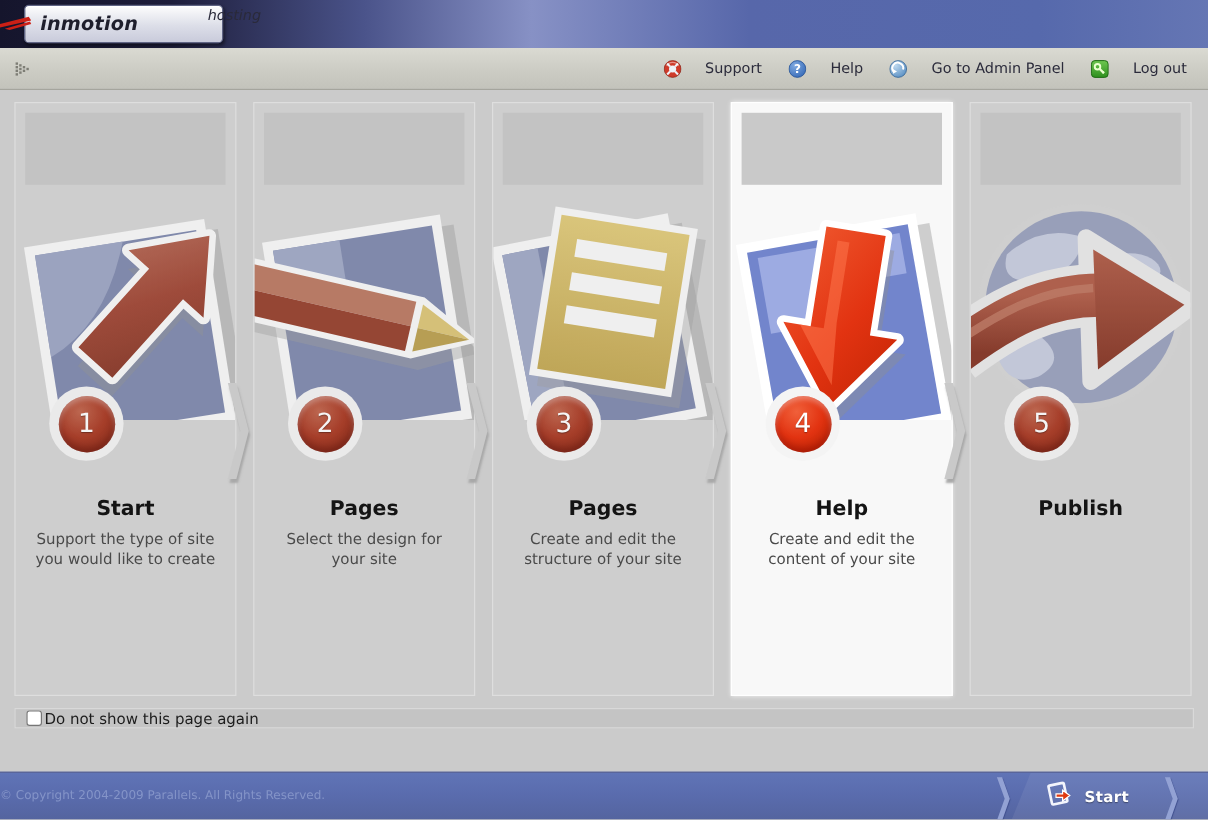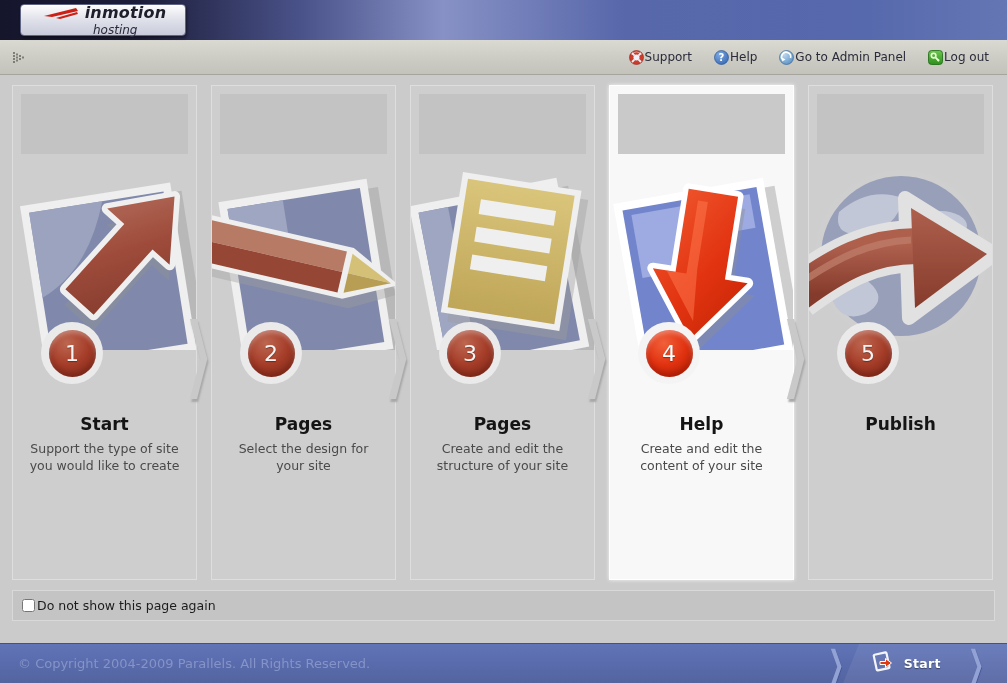--- a/index.html
+++ b/index.html
@@ -13,37 +13,37 @@
   
   .topbar {
     height:40px; position:relative;
     background:linear-gradient(90deg,#15152c 0%,#1d1d3a 14%,#4a538a 30%,#8791c5 44%,#5767aa 62%,#5669ac 86%,#6576b4 100%);
   }
   .logo-box {
     position:absolute; left:20px; top:4px; width:166px; height:32px;
     background:linear-gradient(180deg,#fdfdfd 0%,#dcdee8 55%,#c9cbdb 100%);
     border:1px solid #5f6484; border-radius:4px;
     box-shadow:inset 0 1px 0 #ffffff, 1px 2px 3px rgba(0,0,0,.45);
-    display:flex; flex-direction:column; justify-content:center; padding:1px 10px 2px 14px;
+    display:flex; flex-direction:row; justify-content:center; padding:1px 10px 2px 14px;
   }
   .logo-row { display:flex; align-items:center; justify-content:center; gap:3px; }
   .logo-brand { font-size:16px; font-weight:bold; font-style:italic; color:#1e1e2c; letter-spacing:.2px; line-height:1; }
   .logo-sub   { font-size:12px; font-style:italic; color:#2a2a3a; line-height:1; text-align:left; margin-left:58px; margin-top:1px; }
 
   
   .toolbar {
     height:35px; display:flex; align-items:center;
     background:linear-gradient(180deg,#dadad2 0%,#ccccc4 55%,#c3c3bb 100%);
     border-bottom:1px solid #a5a59d;
     padding:0 10px 0 12px;
   }
   .grip { width:14px; height:14px; cursor:pointer; opacity:.8; }
   .tb-items { margin-left:auto; display:flex; align-items:center; gap:6px; }
   .tb-item {
-    display:flex; align-items:center; gap:1px; padding:3px 8px; cursor:pointer;
+    display:flex; align-items:center; gap:20px; padding:3px 8px; cursor:pointer;
     font-size:12px; color:#2b2b3b; text-decoration:none; border-radius:3px;
   }
   .tb-item svg { display:block; }
 
   
   .main { padding:10px 12px 0; position:relative; }
   .cards { display:flex; }
   .card {
     width:185px; height:495px; position:relative;
     background:#cecece; border:1px solid #dedede;
@@ -73,38 +73,38 @@
 
   .gap { width:14px; position:relative; }
   .chev {
     position:absolute; top:228px; left:-12px; z-index:2; pointer-events:none;
     font-size:80px; line-height:1; color:#c9c9c9; text-shadow:3px 3px 3px #a8a8a8;
     transform:scaleX(.40); transform-origin:left center;
   }
 
   
   .options-bar {
-    margin:10px 12px 0; height:31px; background:#c4c4c4; border:1px solid #d9d9d9;
+    margin:10px 12px 0; height:17px; background:#c4c4c4; border:1px solid #d9d9d9;
     display:flex; align-items:center; padding-left:9px;
   }
   .options-bar input { width:13px; height:13px; margin:0 2px 0 0; cursor:pointer; }
   .options-label { font-size:12.5px; color:#1c1c1c; }
 
   
   .footer {
     position:absolute; left:0; right:0; bottom:0; height:40px;
     background:linear-gradient(180deg,#6074b6 0%,#5a6cae 45%,#54649f 100%);
     border-top:1px solid #43508f;
     display:flex; align-items:center; overflow:hidden;
   }
   .footer-hl {
     position:absolute; right:-24px; top:0; width:180px; height:100%;
     background:rgba(255,255,255,.07); transform:skewX(-22deg); pointer-events:none;
   }
-  .copyright { margin-left:18px; font-size:13px; color:#8494c8; }
+  .copyright { font-size:10px; color:#8494c8; }
   .start-area { margin-left:auto; margin-right:16px; display:flex; align-items:center; gap:16px; position:relative; z-index:2; }
   .f-chev { font-size:36px; line-height:1; color:#93a2d4; text-shadow:1px 1px 1px #41508f; transform:scaleX(.55); }
   .start-btn { display:flex; align-items:center; gap:9px; cursor:pointer; padding:2px 4px; }
   .start-label { color:#ffffff; font-weight:bold; font-size:12.5px; letter-spacing:.3px; text-shadow:0 1px 1px rgba(0,0,0,.4); }
 </style>
 </head>
 <body>
 
 <div class="topbar">
   <div class="logo-box">

